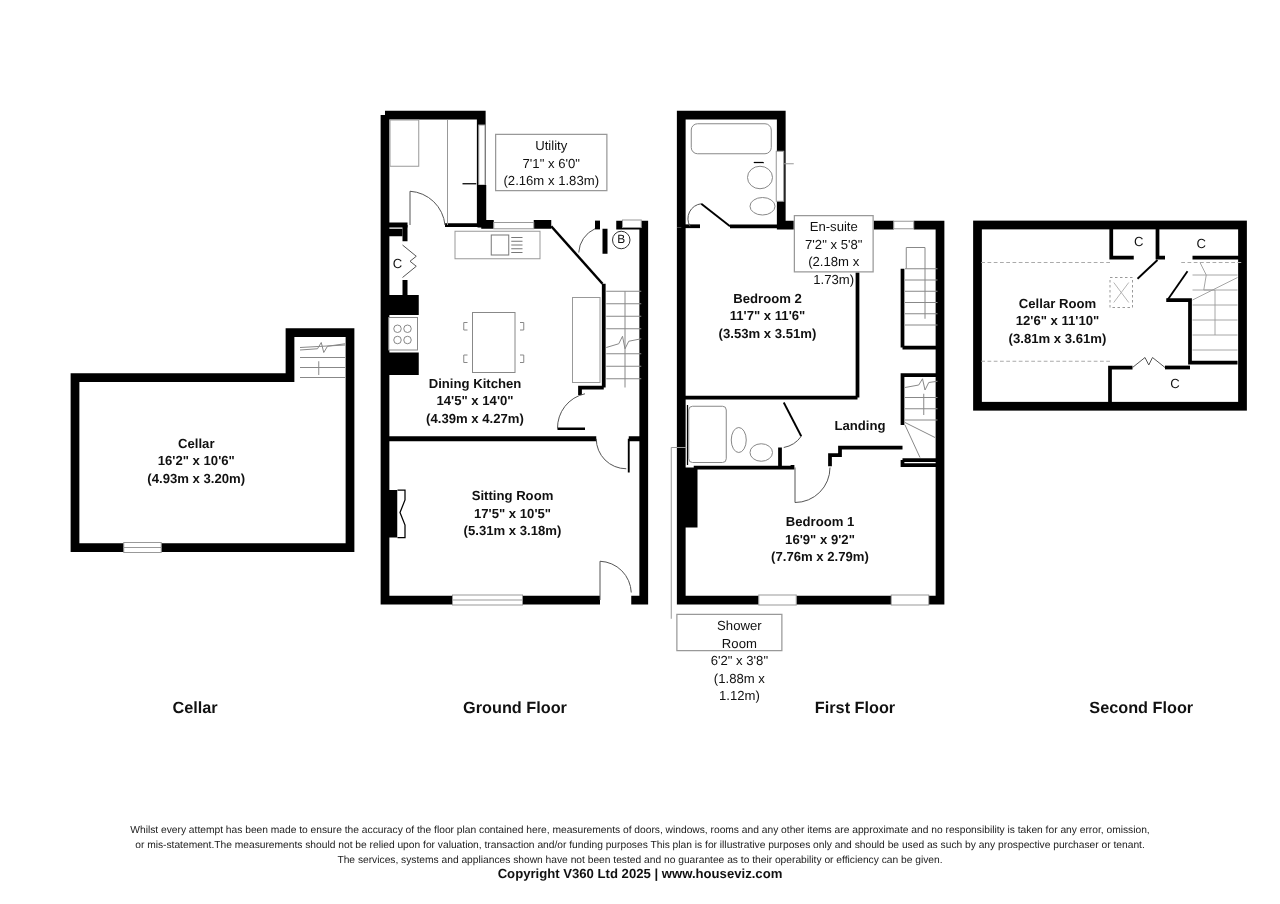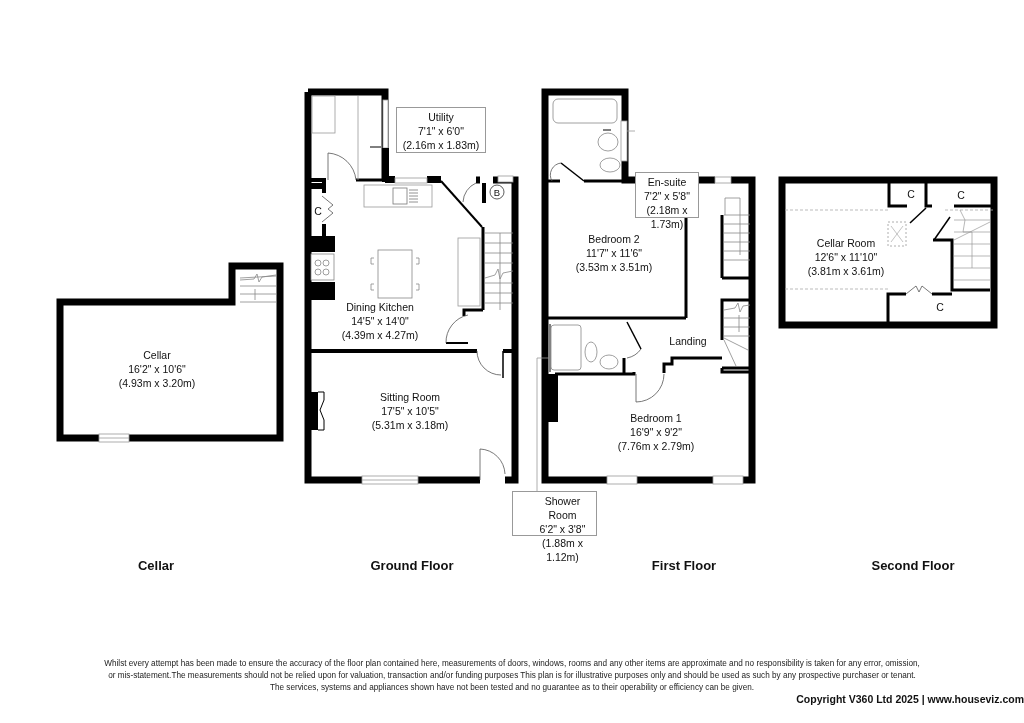--- a/index.html
+++ b/index.html
@@ -1,23 +1,23 @@
 <!DOCTYPE html>
 <html><head>
 <meta charset="utf-8">
 <style>
   html, body { margin:0; padding:0; background:#ffffff; }
   body { width:1024px; height:723px; position:relative; overflow:hidden; font-family:"Liberation Sans", sans-serif; color:#111; }
   svg.plan { position:absolute; left:0; top:0; }
-  .room-label { position:absolute; text-align:center; font-size:10.5px; line-height:14px; color:#111; white-space:nowrap; transform:translateX(-50%); }
+  .room-label { position:absolute; text-align:center; font-size:10.5px; line-height:14px; color:#111; white-space:nowrap; transform:translateX(-50%);font-weight:bold; }
   .callout { position:absolute; border:1px solid #999; background:#fff; text-align:center; font-size:10.5px; line-height:14px; padding:2px 4px; box-sizing:border-box; }
   .floor-title { position:absolute; font-weight:bold; font-size:13px; transform:translateX(-50%); white-space:nowrap; }
   .cupboard { position:absolute; font-size:10.5px; transform:translate(-50%,-50%); }
   .footer { position:absolute; left:0; width:1024px; text-align:center; font-size:8.2px; line-height:11px; color:#222; }
-  .copyright { position:absolute; left:0; width:1024px; text-align:right; font-weight:bold; font-size:10.5px; top:705px; }
+  .copyright { position:absolute; left:0; width:1024px; text-align:center; font-weight:bold; font-size:10.5px; top:705px; }
 </style>
 </head>
 <body>
 
 <svg class="plan" width="1024" height="723" viewBox="0 0 1024 723">
 
   <g>
 
     <path d="M60 302 H232 V266 H280 V438 H60 Z" fill="none" stroke="#000" stroke-width="7"></path>
 
@@ -282,21 +282,21 @@
 <div class="room-label" style="left:688px;top:334px;">
   <div>Landing</div>
 </div>
 
 <div class="room-label" style="left:656px;top:411px;">
   <div>Bedroom 1</div>
   <div>16'9" x 9'2"</div>
   <div>(7.76m x 2.79m)</div>
 </div>
 
-<div class="callout" style="left:512px;top:491px;width:85px;height:45px;padding-left:20px;">
+<div class="callout" style="left:541px;top:491px;width:85px;height:30px;padding-left:20px;">
   <div>Shower Room</div>
   <div>6'2" x 3'8"</div>
   <div>(1.88m x 1.12m)</div>
 </div>
 
 <div class="room-label" style="left:846px;top:236px;">
   <div>Cellar Room</div>
   <div>12'6" x 11'10"</div>
   <div>(3.81m x 3.61m)</div>
 </div>

